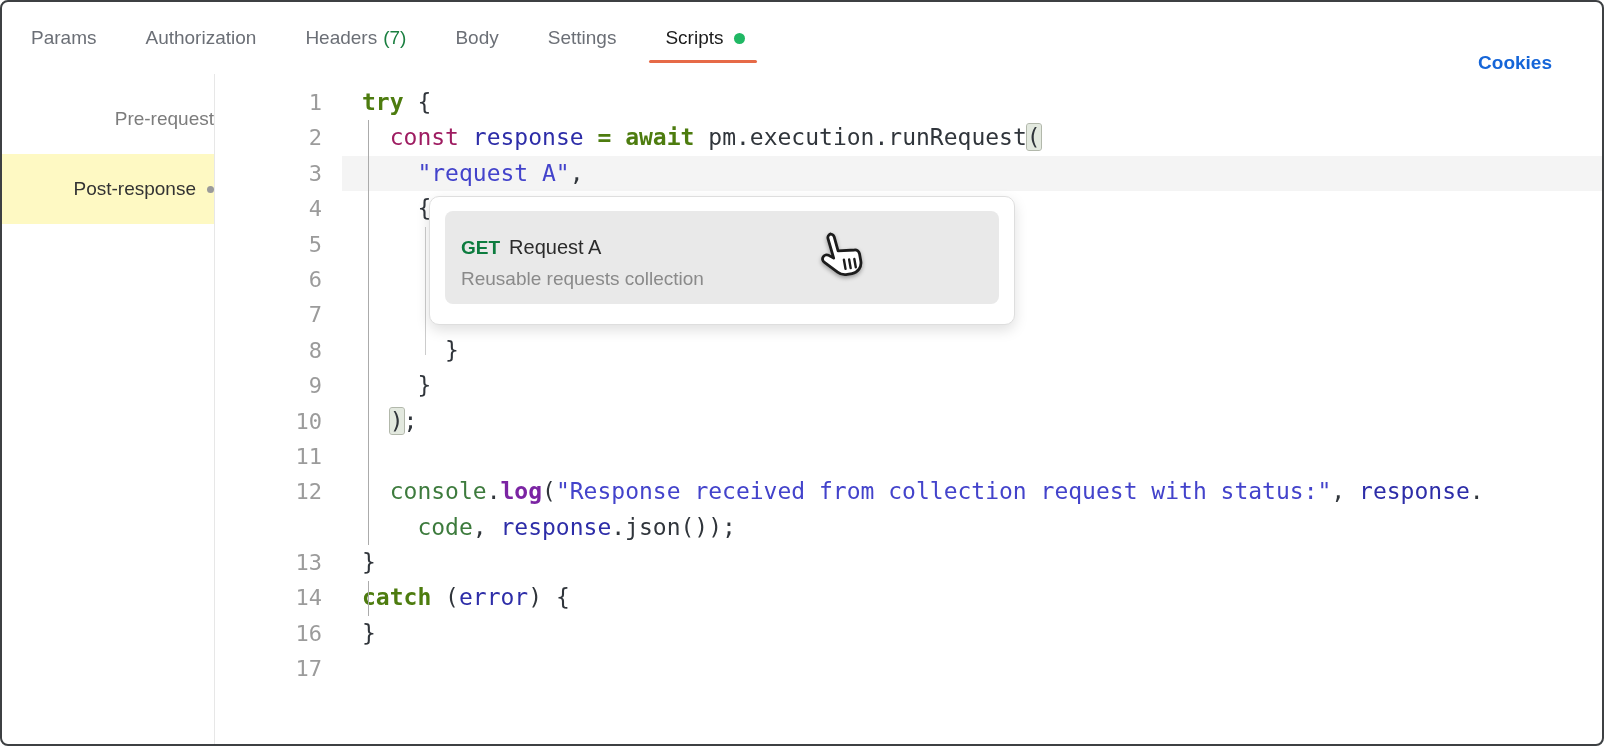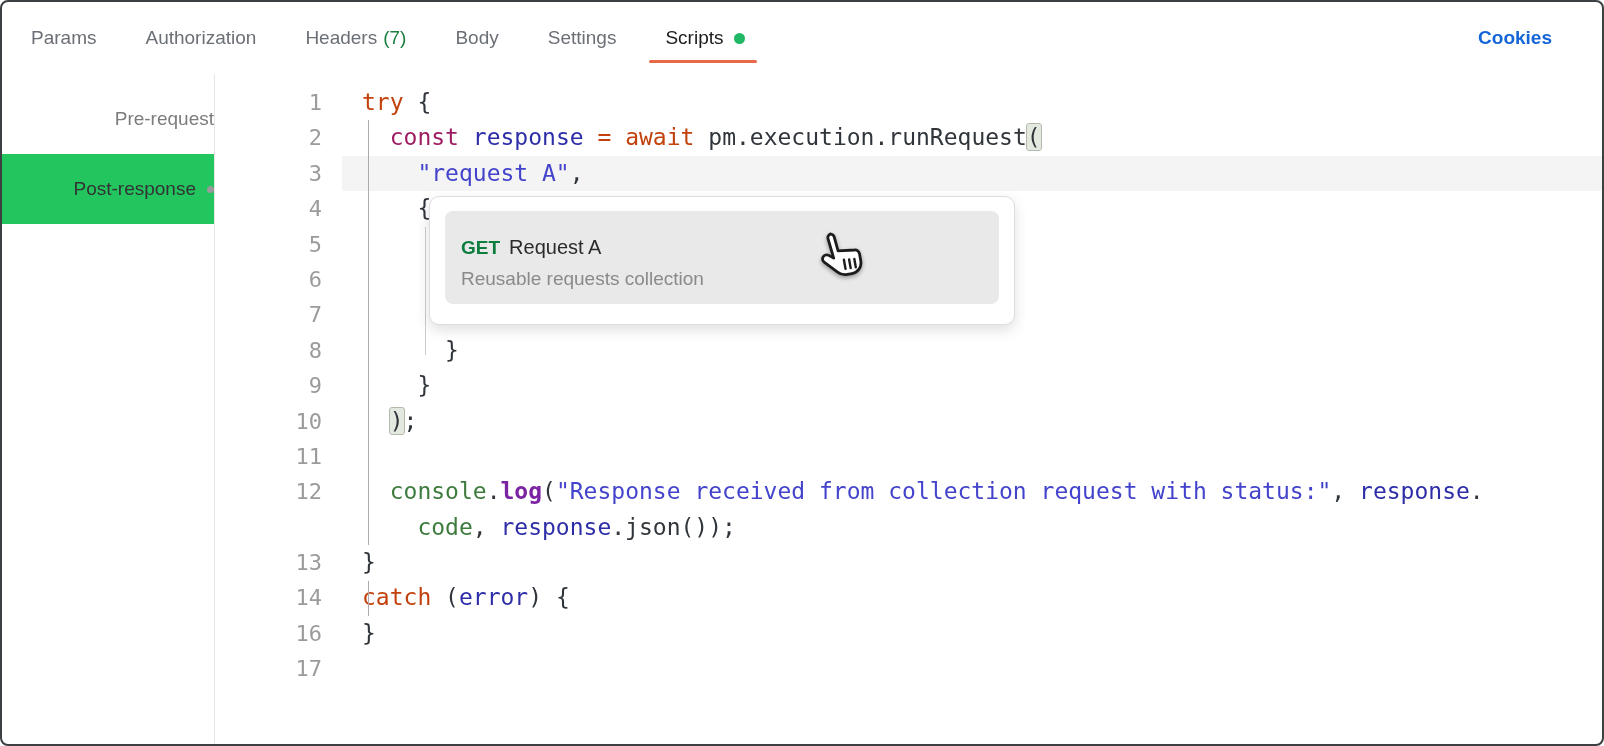--- a/index.html
+++ b/index.html
@@ -3,48 +3,48 @@
 <meta charset="utf-8">
 <style>
   * { margin:0; padding:0; box-sizing:border-box; }
   html,body { background:#ffffff; }
   body { width:1604px; height:746px; font-family:"Liberation Sans", sans-serif; position:relative; }
 
   .frame { position:absolute; left:0; top:0; width:1604px; height:746px;
            border:2px solid #3d4043; border-radius:8px; background:#fff; overflow:hidden; }
 
   
-  .tabbar { height:72px; display:flex; align-items:center; padding-left:29px; position:relative; }
+  .tabbar { height:72px; display:flex; align-items:flex-end; padding-left:29px; position:relative; }
   .tab { position:relative; height:72px; display:flex; align-items:center; margin-right:49px;
          font-size:19px; color:#6b6f76; cursor:pointer; white-space:nowrap; }
   .tab.active { color:#1b1b1b; }
   .tab.active::after { content:""; position:absolute; left:-16px; right:-12px; bottom:11px;
          height:3px; background:#e66a47; border-radius:2px; }
   .tab .count { color:#1a7f40; margin-left:6px; }
   .gdot { width:11px; height:11px; border-radius:50%; background:#20b864; margin-left:11px; display:inline-block; }
   .cookies { margin-left:auto; margin-right:50px; font-size:19px; font-weight:bold; color:#1565d8; cursor:pointer; }
 
   
   .content { display:flex; height:670px; }
 
   .sidebar { width:213px; border-right:1px solid #e7e7e7; padding-top:10px; flex:none; }
   .side-item { height:70px; display:flex; align-items:center; padding-left:16px;
                font-size:19px; color:#7c7c7c; cursor:pointer;justify-content:flex-end; }
-  .side-item.selected { background:#22c55e; color:#333; }
+  .side-item.selected { background:#fef9c3; color:#333; }
   .mod-dot { width:7px; height:7px; border-radius:50%; background:#9a9a9a; margin-left:11px; display:inline-block; }
 
   .editor { flex:1; position:relative; padding-top:11px;
             font-family:"DejaVu Sans Mono", monospace; font-size:23px; overflow:hidden; }
   .row { display:flex; height:35.4px; line-height:35.4px; }
   .ln { width:127px; padding-right:20px; text-align:right; color:#9b9b9b; flex:none;
         font-size:22px; }
   .code { flex:1; padding-left:20px; white-space:pre; color:#30353b; }
   .row.hl-line .code { background:#f4f4f4; }
 
-  .tk-kb { color:#c2410c; font-weight:normal; }
+  .tk-kb { color:#4d7c0f; font-weight:bold; }
   .tk-k  { color:#9e1c61; }
   .tk-v  { color:#2d2da8; }
   .tk-s  { color:#4343cb; }
   .tk-g  { color:#3d7b3d; }
   .tk-m  { color:#7b24a3; font-weight:bold; }
   .tk-d  { color:#30353b; }
   .tk-hb { color:#30353b; background:#e3e9df; outline:1px solid #b2b8ab; border-radius:2px; }
 
   .guide { position:absolute; width:1px; background:#ababab; }
   .guide.b { background:#cccccc; }

